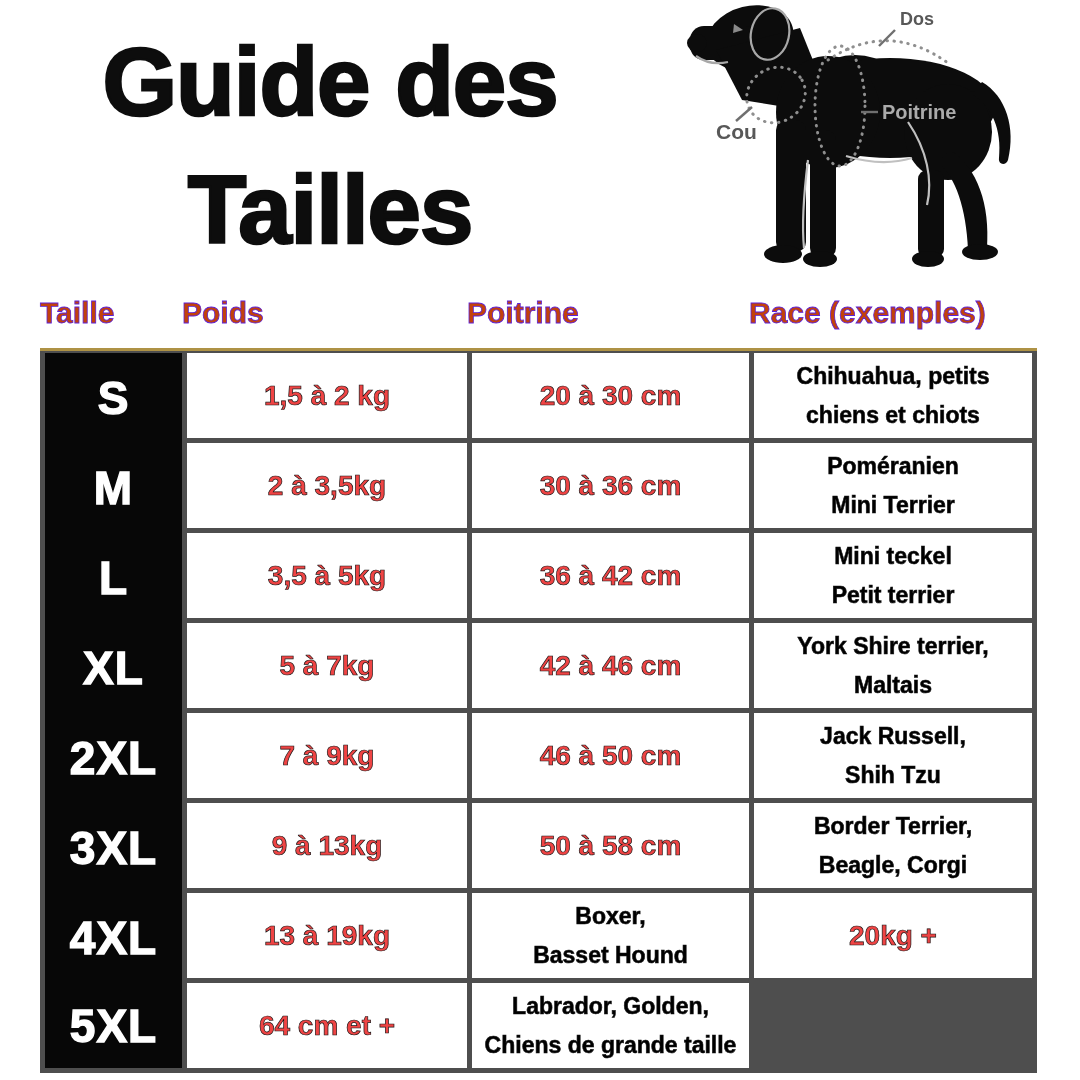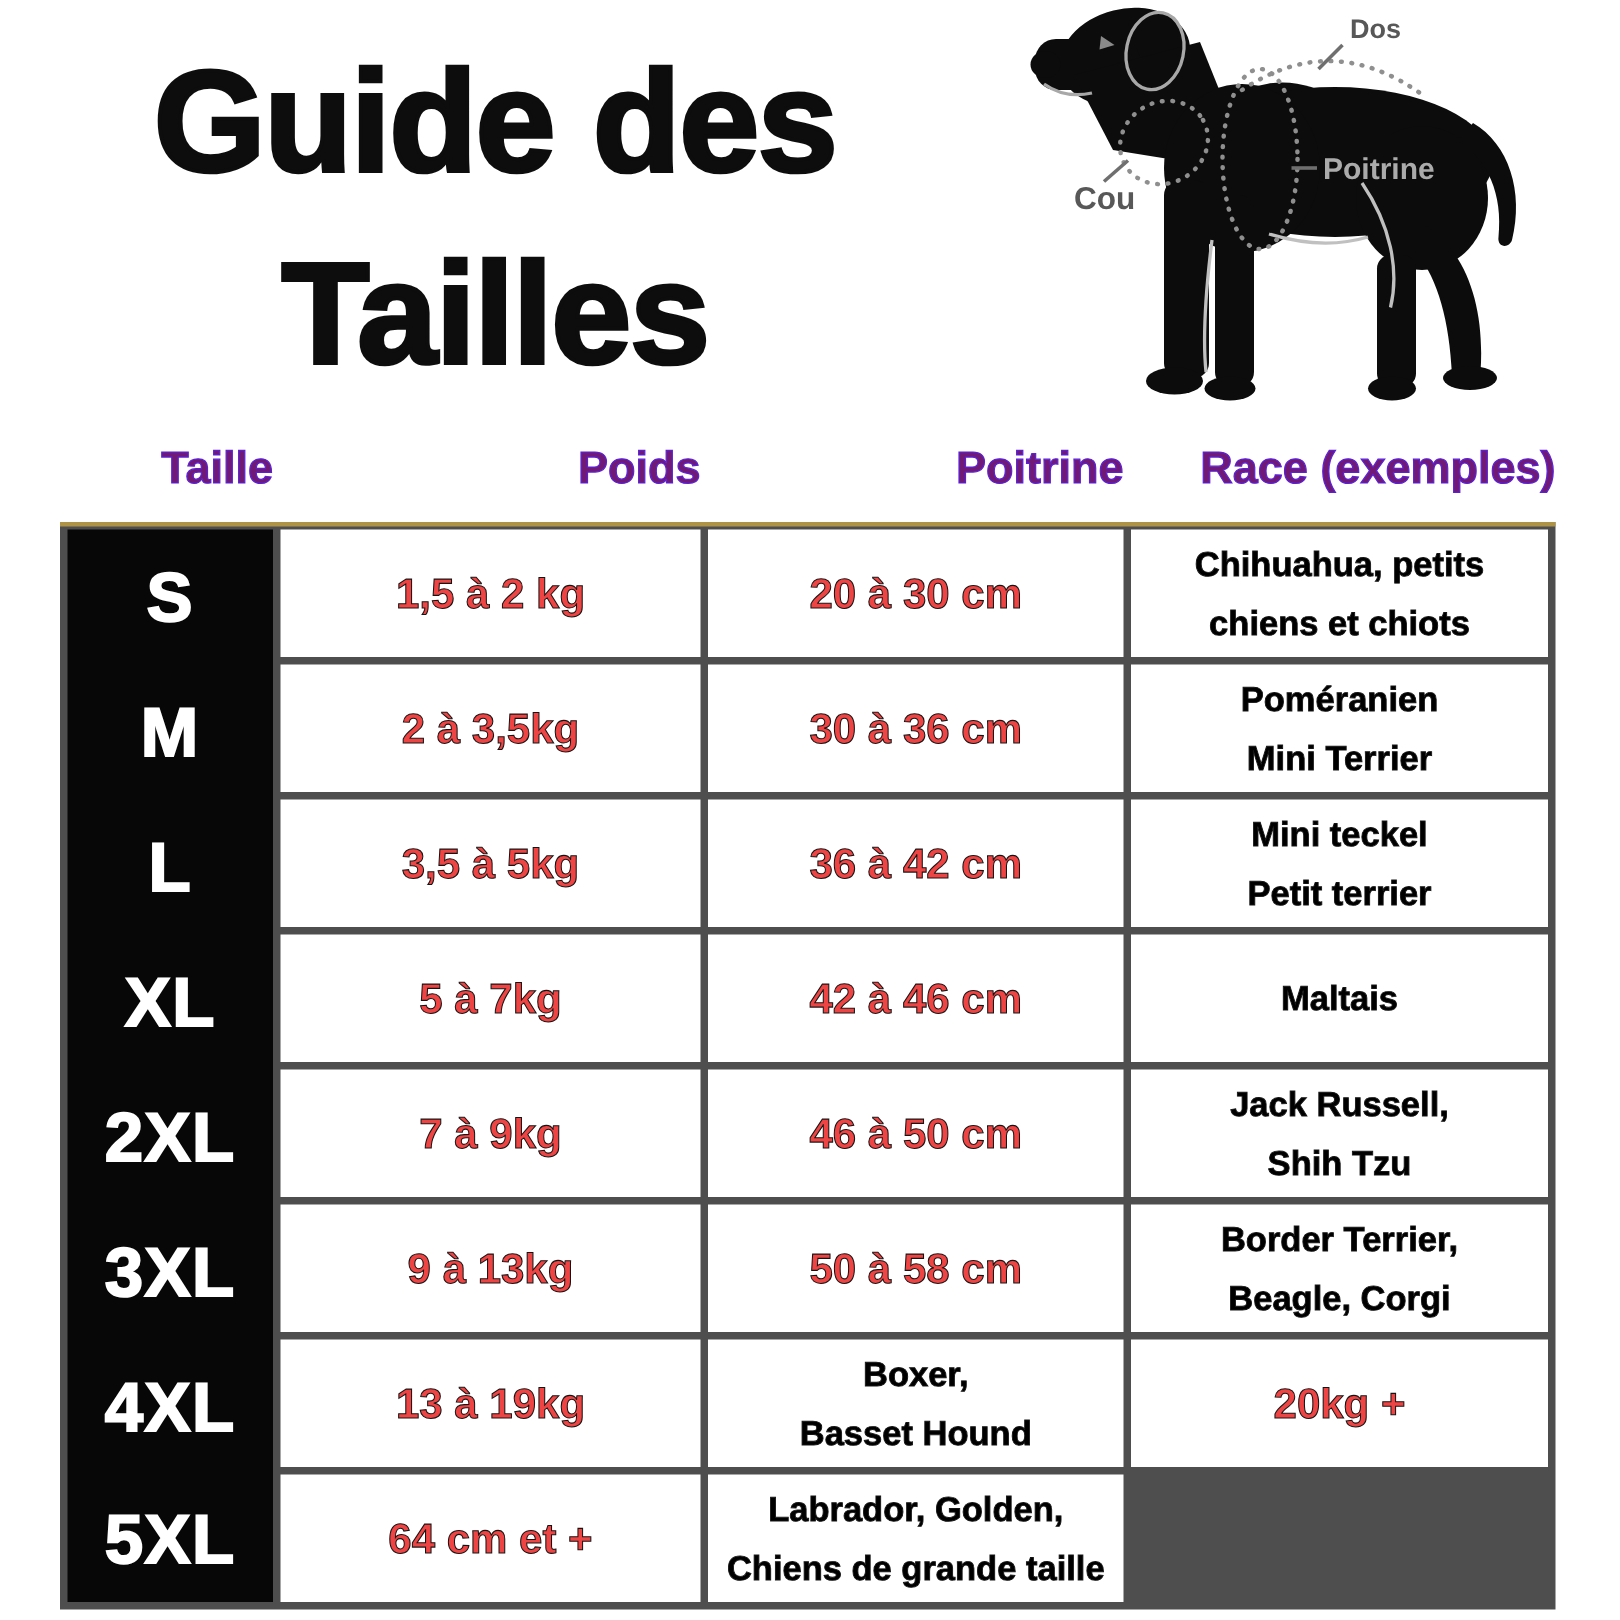--- a/index.html
+++ b/index.html
@@ -14,21 +14,21 @@
     font-size:96px;line-height:128px;letter-spacing:-1px;
     -webkit-text-stroke:2.6px #0d0d0d;
   }
   
   .dog-figure{position:absolute;left:650px;top:0;width:430px;height:290px;}
   .dog-figure svg{display:block;}
   .measure-label{font-weight:bold;fill:#585858;}
   
   .head-row{position:absolute;left:40px;top:296px;width:997px;display:flex;}
   .head-cell{
-    color:#701a75;font-weight:bold;font-size:30px;text-align:right;
+    color:#c2410c;font-weight:bold;font-size:30px;text-align:left;
     -webkit-text-stroke:0.8px #5b21d9;
   }
   .hw1{width:142px}.hw2{width:285px}.hw3{width:282px}.hw4{width:288px}
   
   .size-table{
     position:absolute;left:40px;top:348px;width:997px;height:725px;
     box-sizing:border-box;background:#4e4e4e;padding:5px;
     display:grid;grid-template-columns:137px 280px 277px 278px;
     grid-auto-rows:85px;gap:5px;
     box-shadow:inset 0 3px 0 rgba(185,154,69,0.9);
@@ -166,20 +166,21 @@
       <div class="race-line">Mini teckel</div>
       <div class="race-line">Petit terrier</div>
     </div>
     <div class="cell">
       <div class="cell-val">5 à 7kg</div>
     </div>
     <div class="cell">
       <div class="cell-val">42 à 46 cm</div>
     </div>
     <div class="cell">
+      <div class="race-line">York Shire terrier,</div>
       <div class="race-line">Maltais</div>
     </div>
     <div class="cell">
       <div class="cell-val">7 à 9kg</div>
     </div>
     <div class="cell">
       <div class="cell-val">46 à 50 cm</div>
     </div>
     <div class="cell">
       <div class="race-line">Jack Russell,</div>

